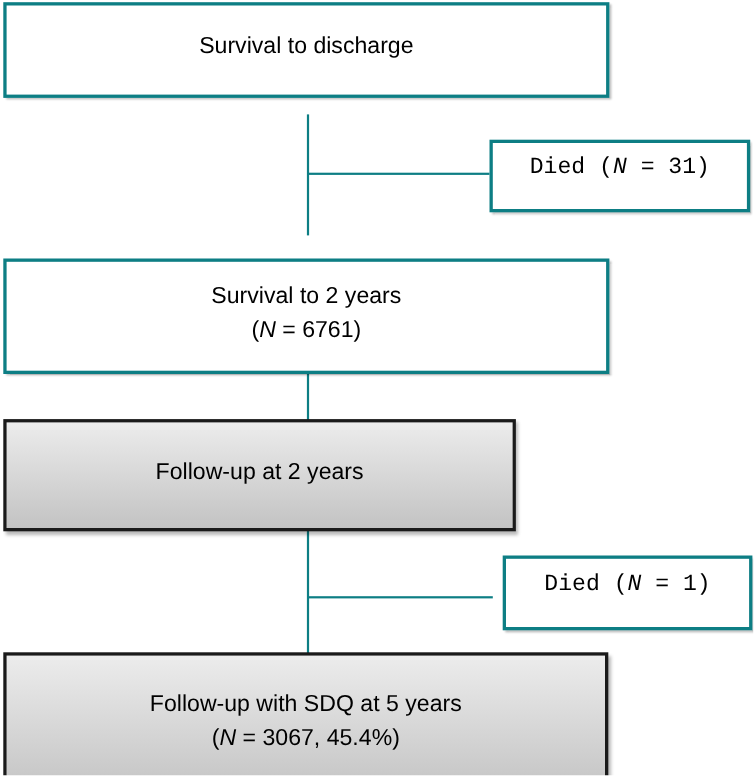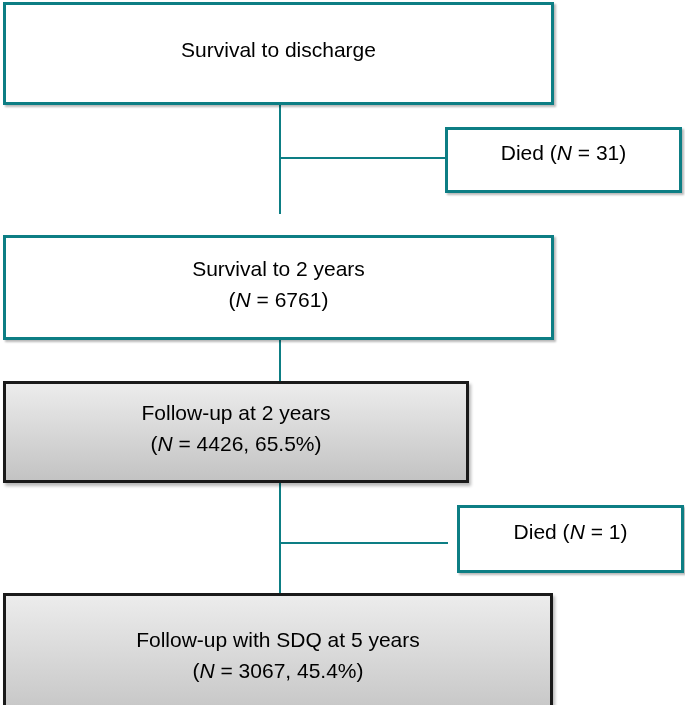--- a/index.html
+++ b/index.html
@@ -37,56 +37,56 @@
     border: 3px solid var(--teal, #0d7e84);
     box-shadow: 2px 2px 2px rgba(0,0,0,0.28);
   }
   .box.gray {
     border: 3px solid var(--border_dark, #1a1a1a);
     background: linear-gradient(to bottom, var(--gray_top, #ececec) 0%, var(--gray_bottom, #c3c3c3) 100%);
     box-shadow: 2px 3px 3px rgba(0,0,0,0.28);
   }
   .box.side {
     padding-bottom: 16px;
+    font-family: Liberation Mono, monospace;
   }
   .connector {
     position: absolute;
     background: var(--teal, #0d7e84);
   }
   .v-line { width: 2px; }
   .h-line { height: 2px; }
   .it { font-style: italic; }
 </style>
 </head>
 <body>
 
 <div class="canvas">
 
   <div class="connector v-line" style="left:279px; top:104px; height:110px;"></div>
   <div class="connector h-line" style="left:280px; top:157px; width:166px;"></div>
   <div class="connector v-line" style="left:279px; top:316px; height:66px;"></div>
   <div class="connector v-line" style="left:279px; top:482px; height:112px;"></div>
   <div class="connector h-line" style="left:280px; top:542px; width:168px;"></div>
 
-  <div class="box main teal" style="top:2px; height:103px;">
+  <div class="box main teal" style="top:2px; height:87px;">
     <div>Survival to discharge</div>
   </div>
 
   <div class="box side teal" style="left:445px; top:127px; width:237px; height:66px;">
     <div><span>Died (</span><span class="it">N</span><span> = 31)</span></div>
   </div>
 
   <div class="box main teal" style="top:213px; height:105px;margin-top:22px;">
     <div>Survival to 2 years</div>
     <div><span>(</span><span class="it">N</span><span> = 6761)</span></div>
   </div>
 
   <div class="box main gray" style="top:381px; height:102px; width:466px;">
     <div>Follow-up at 2 years</div>
-    <div><span>(</span><span class="it">N</span><span> = 4426, 65.5%)</span></div>
   </div>
 
   <div class="box side teal" style="left:425px; top:505px; width:227px; height:68px;margin-left:32px;">
     <div><span>Died (</span><span class="it">N</span><span> = 1)</span></div>
   </div>
 
   <div class="box main gray" style="top:593px; height:132px; width:550px;">
     <div>Follow-up with SDQ at 5 years</div>
     <div><span>(</span><span class="it">N</span><span> = 3067, 45.4%)</span></div>
   </div>

